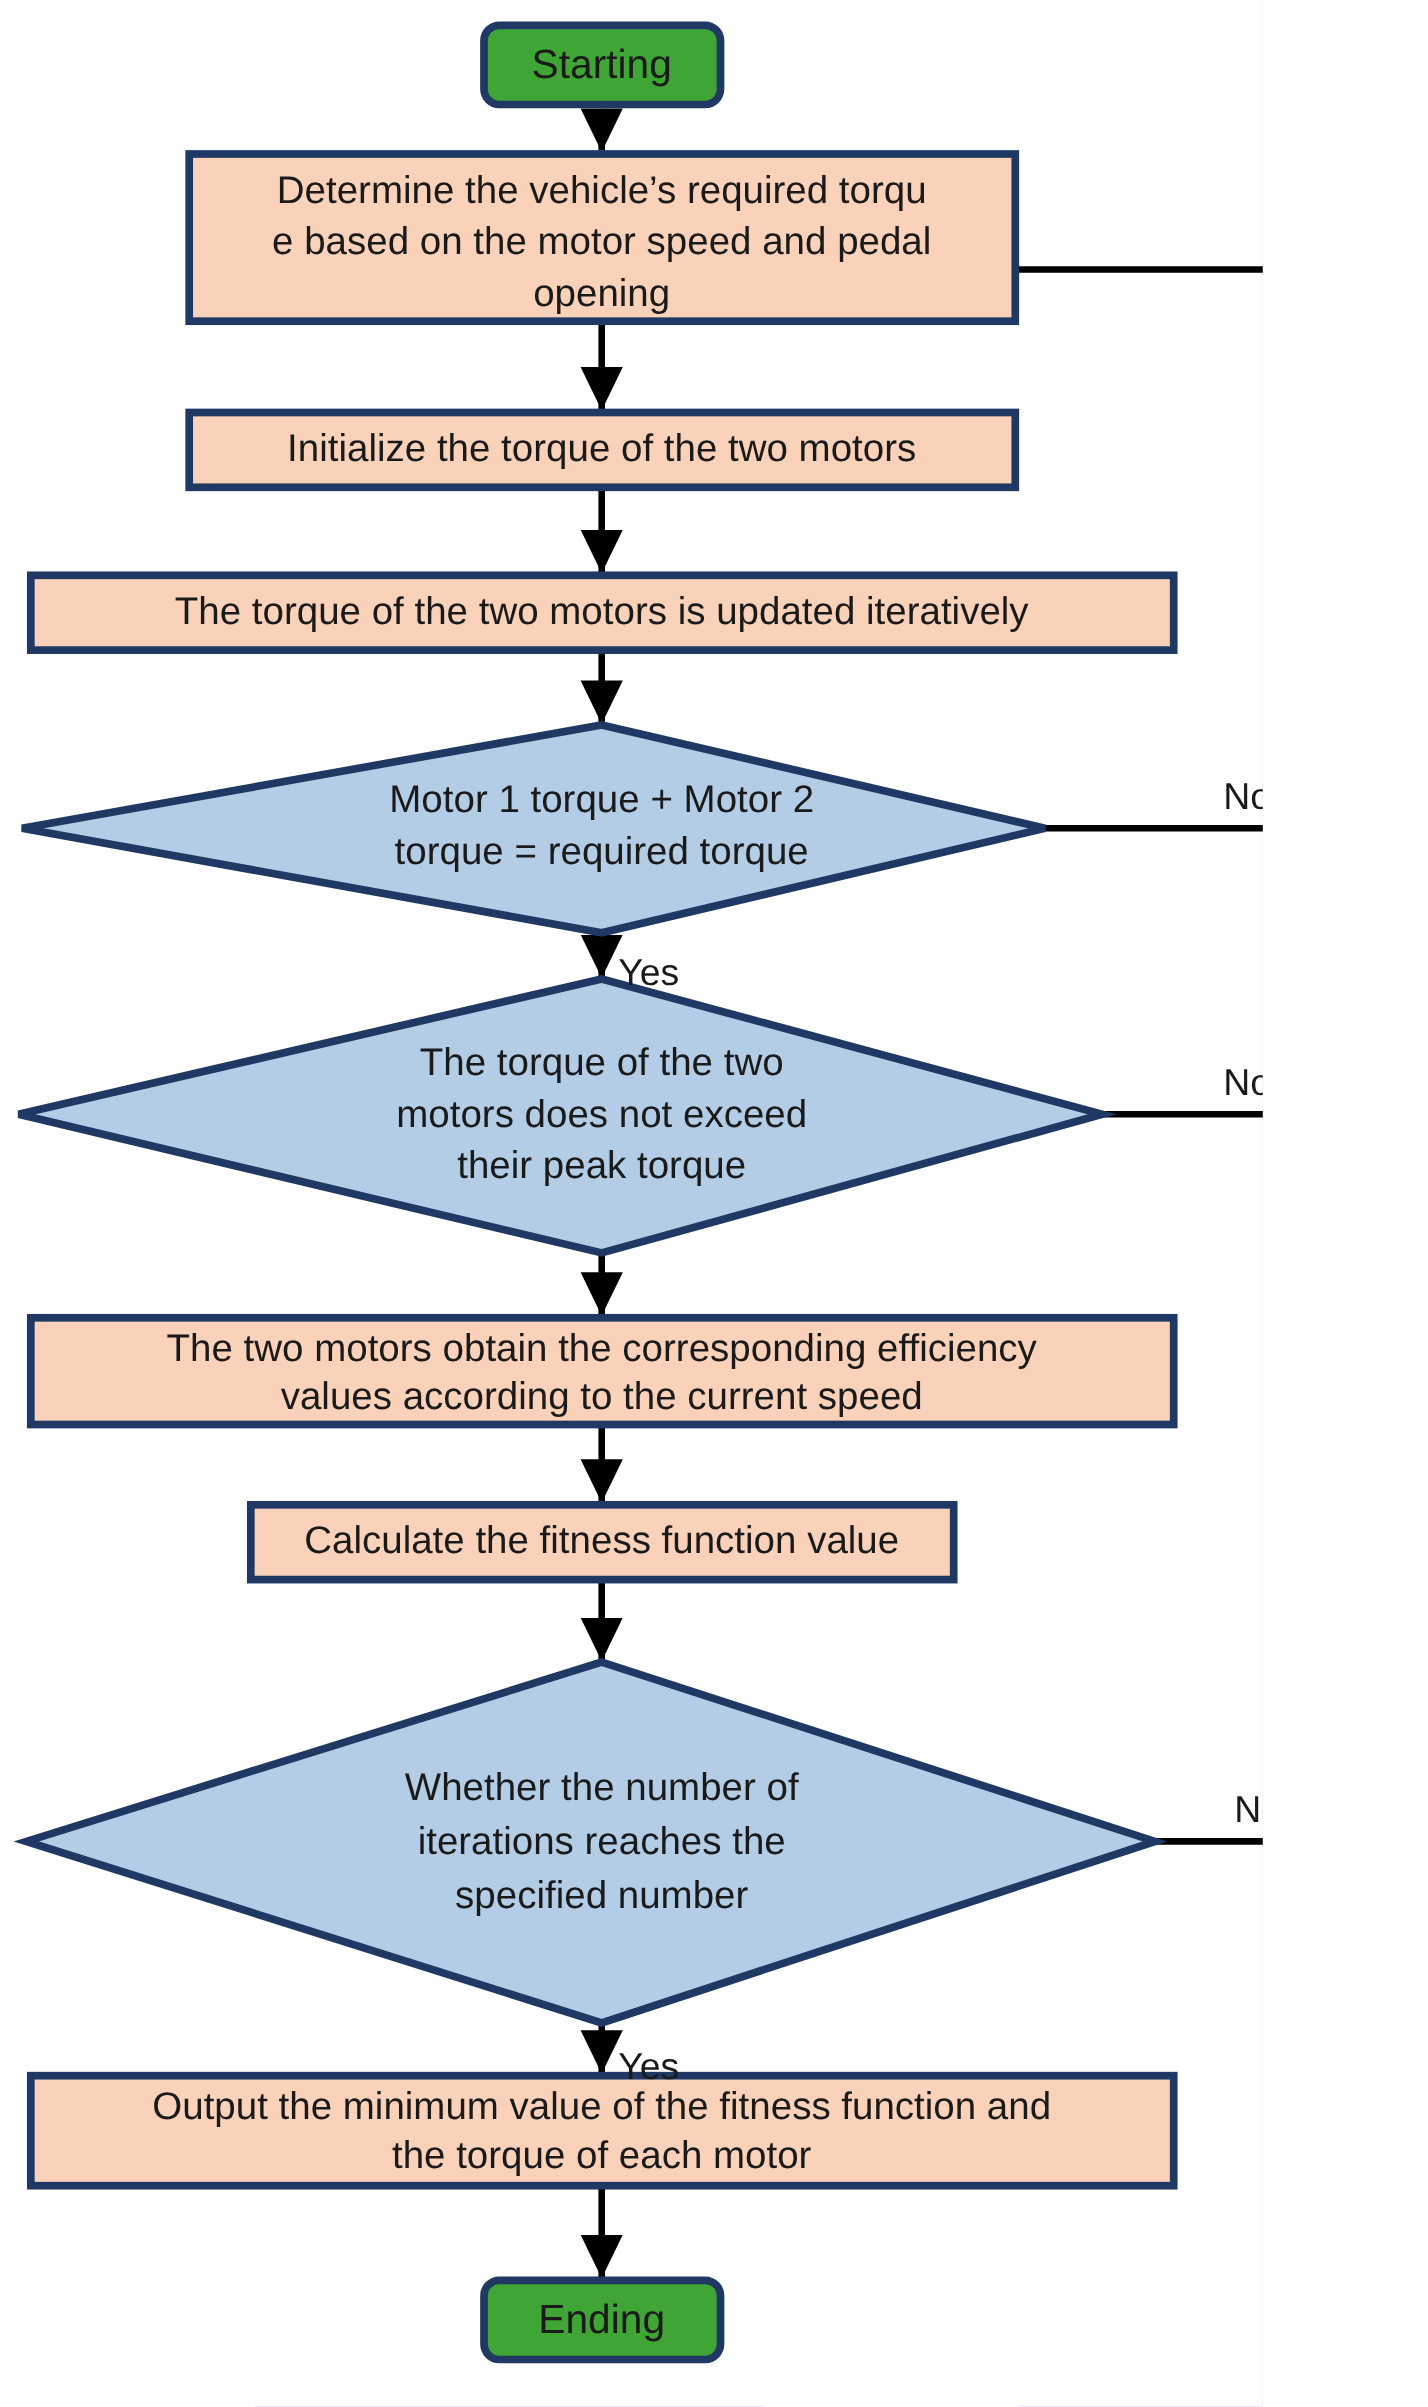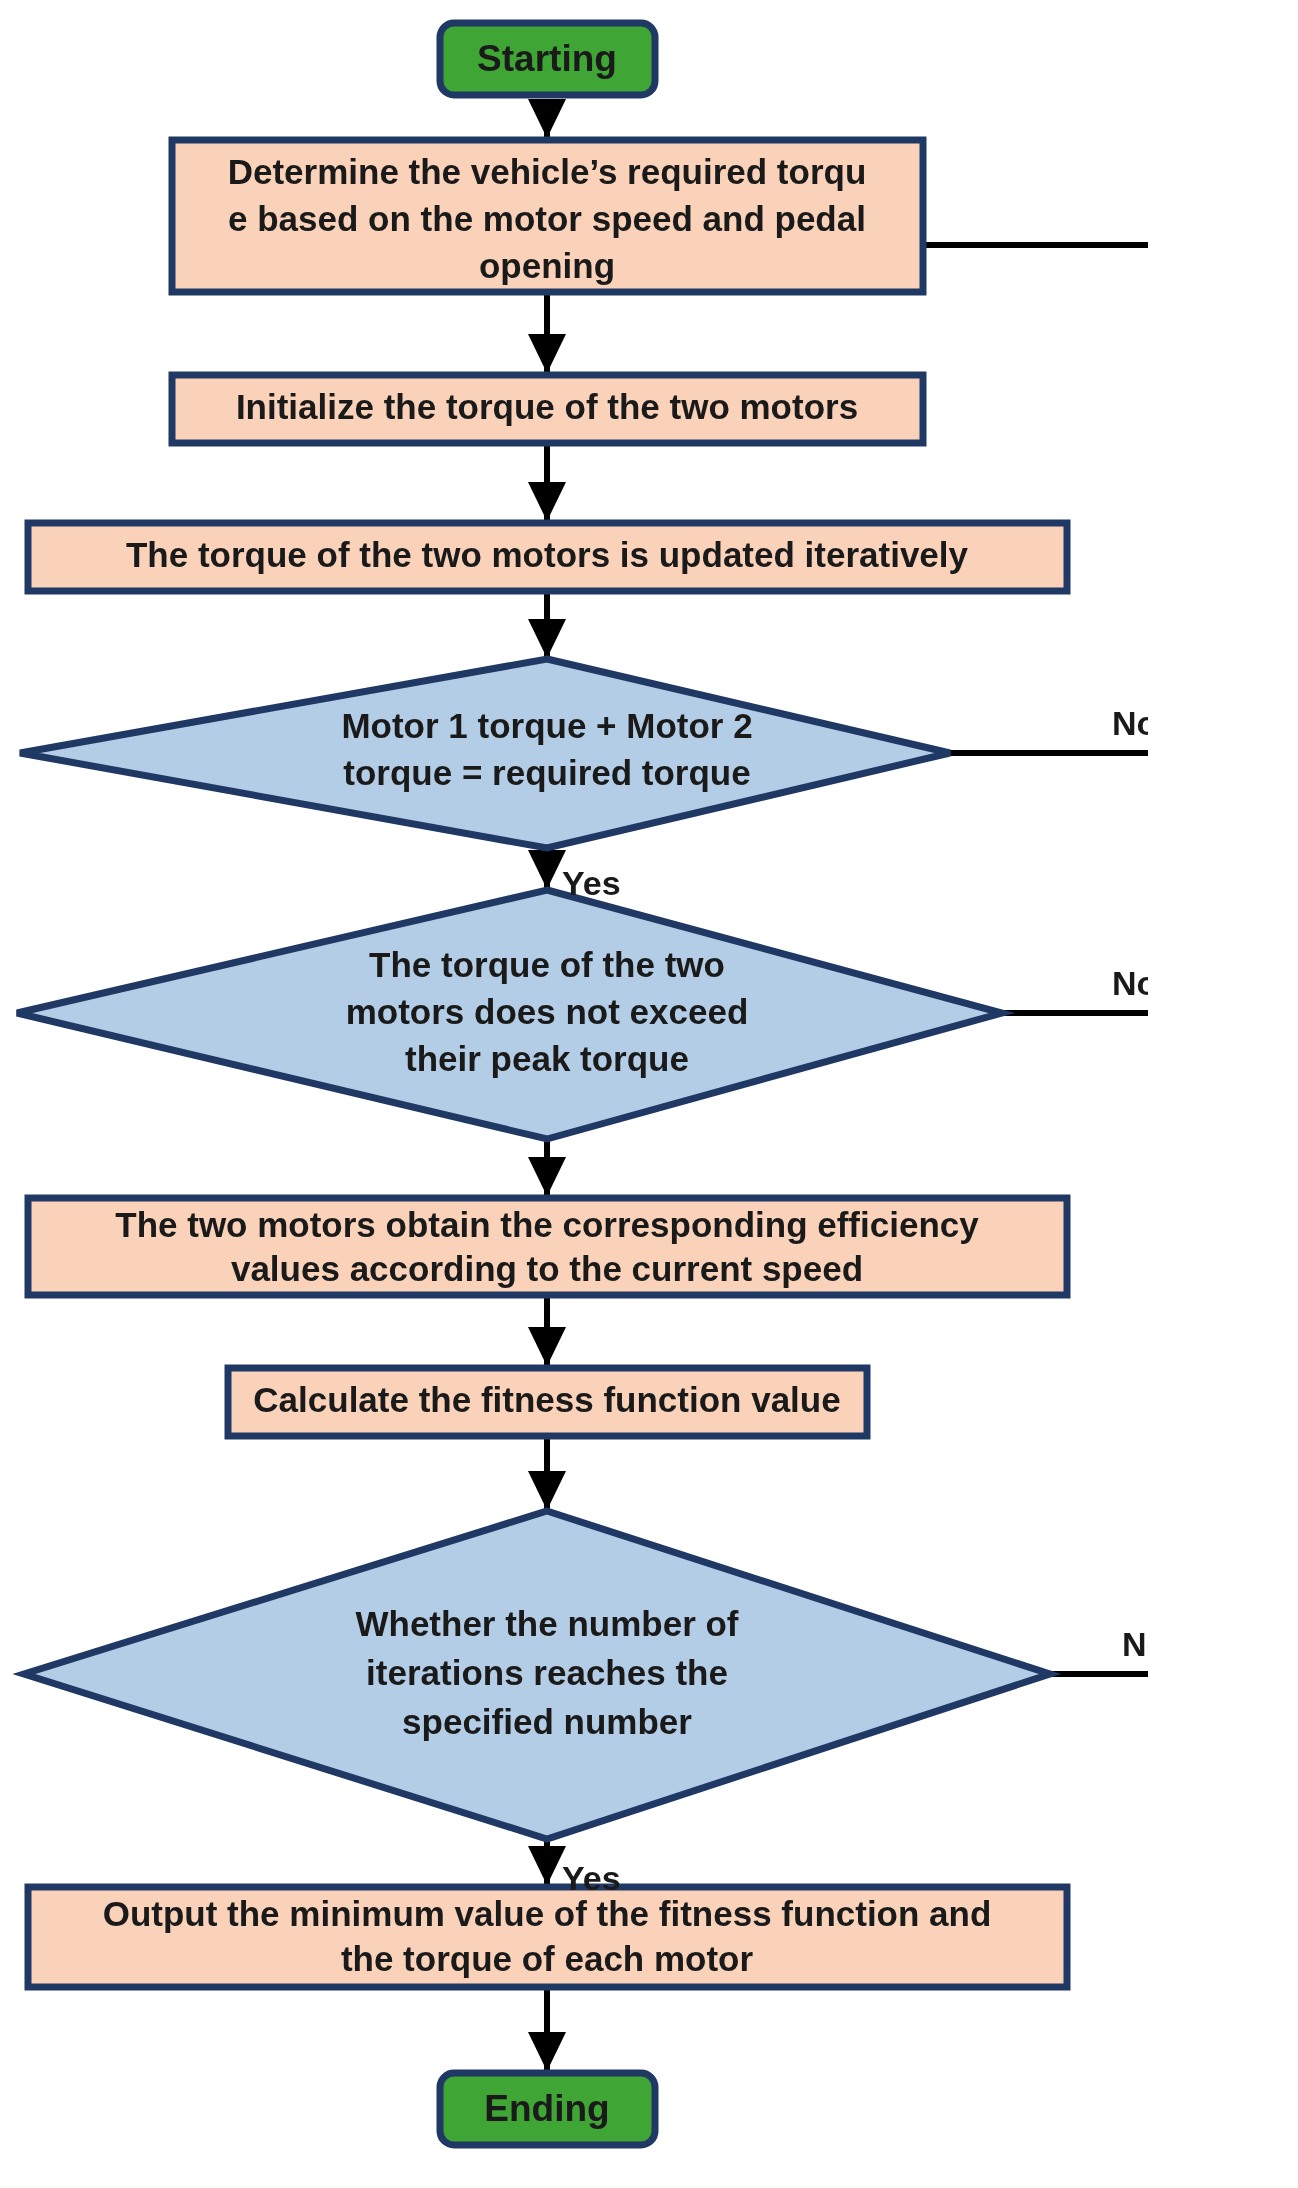--- a/index.html
+++ b/index.html
@@ -1,17 +1,17 @@
 <!DOCTYPE html>
 <html><head>
 <meta charset="utf-8">
 <style>
   html,body{margin:0;padding:0;background:#ffffff;}
   body{font-family:"Liberation Sans","DejaVu Sans",sans-serif;}
-  #stage{position:relative;width:1148px;height:2188px;background:#c4b5fd;overflow:hidden;font-weight:bold;}
+  #stage{position:relative;width:1148px;height:2188px;background:#c4b5fd;overflow:hidden;}
   svg{display:block;}
   .shape-text{
     font-family:"Liberation Sans","DejaVu Sans",sans-serif;
     fill:#1a1a1a;
     text-anchor:middle;
     dominant-baseline:middle;
   }
   .t-term{font-size:37px;}
   .t-proc{font-size:35px;}
   .t-dec{font-size:35px;}

